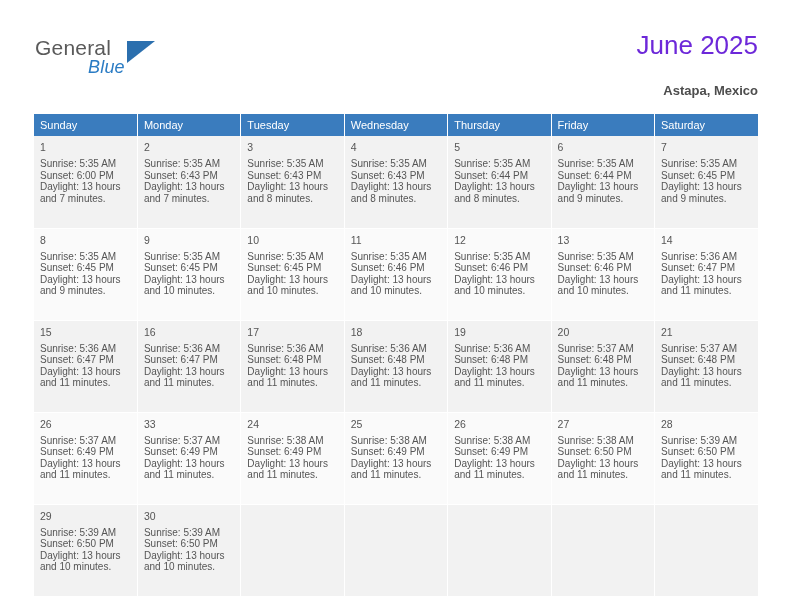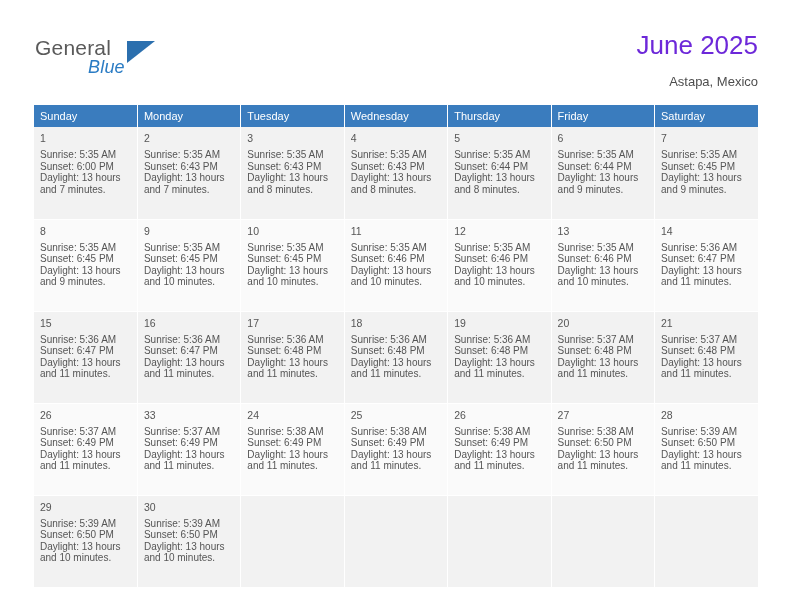--- a/index.html
+++ b/index.html
@@ -73,27 +73,28 @@
   .cal-title {
     font-size: 26px;
     color: #6d28d9;
     font-weight: normal;
     line-height: 30px;
   }
   .cal-sub {
     font-size: 13px;
     color: #4d4d4d;
     line-height: 20px;
-    margin-top: 12px;
+    margin-top: 21px;
+    font-weight: bold;
   }
   
   .cal {
     position: absolute;
     left: 34px;
-    top: 105px;
+    top: 114px;
     width: 724px;
     border-collapse: collapse;
     table-layout: fixed;
   }
   .cal th {
     background: #3a7cbe;
     color: #ffffff;
     font-size: 11px;
     font-weight: normal;
     text-align: left;

